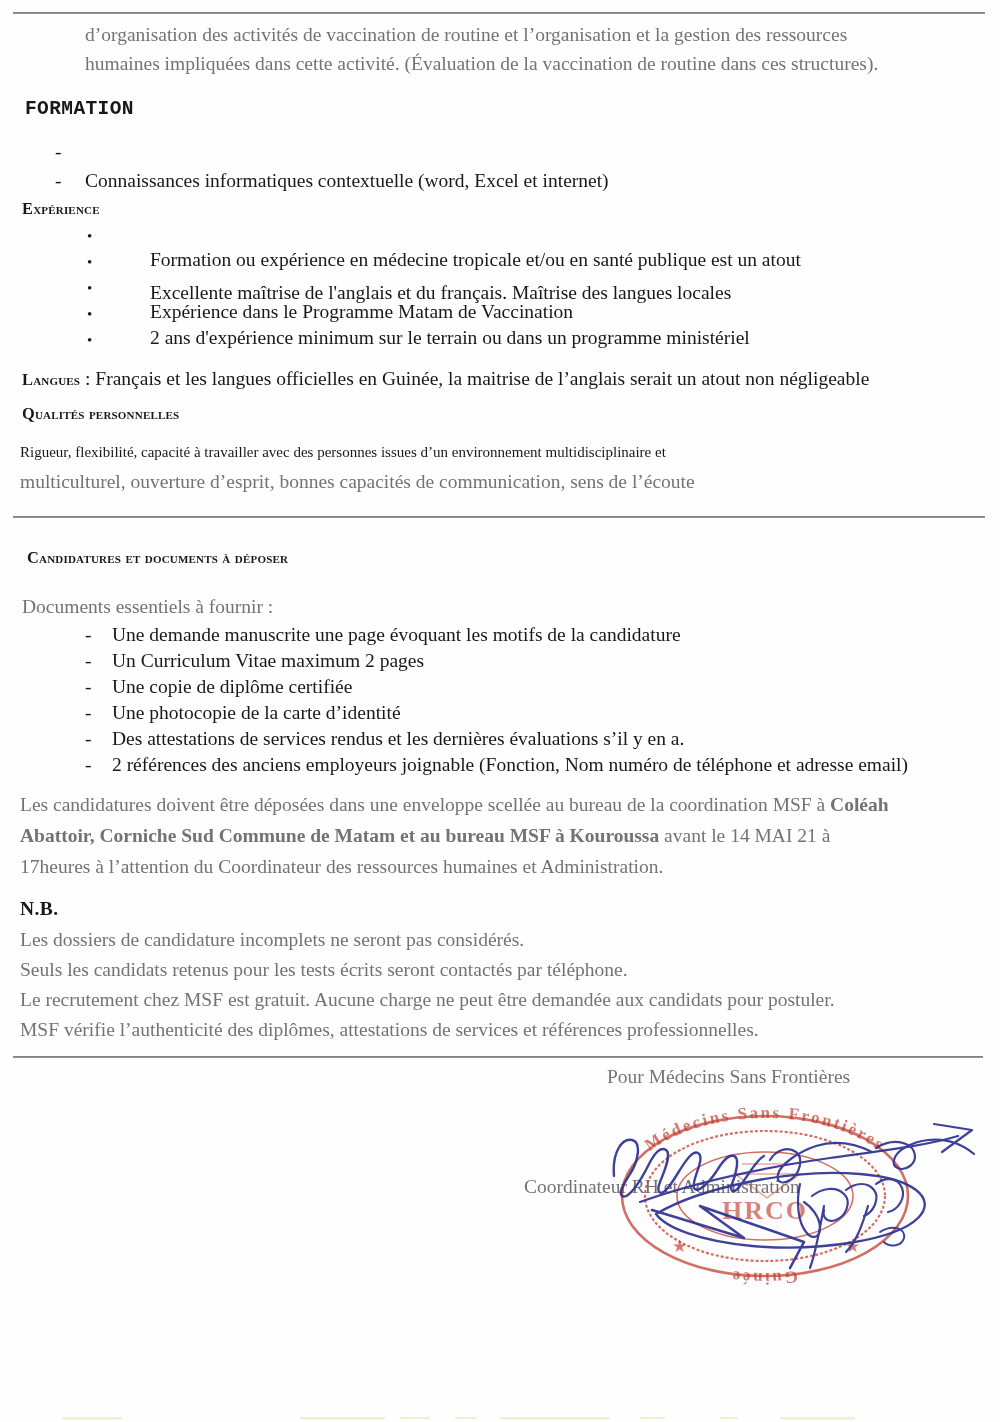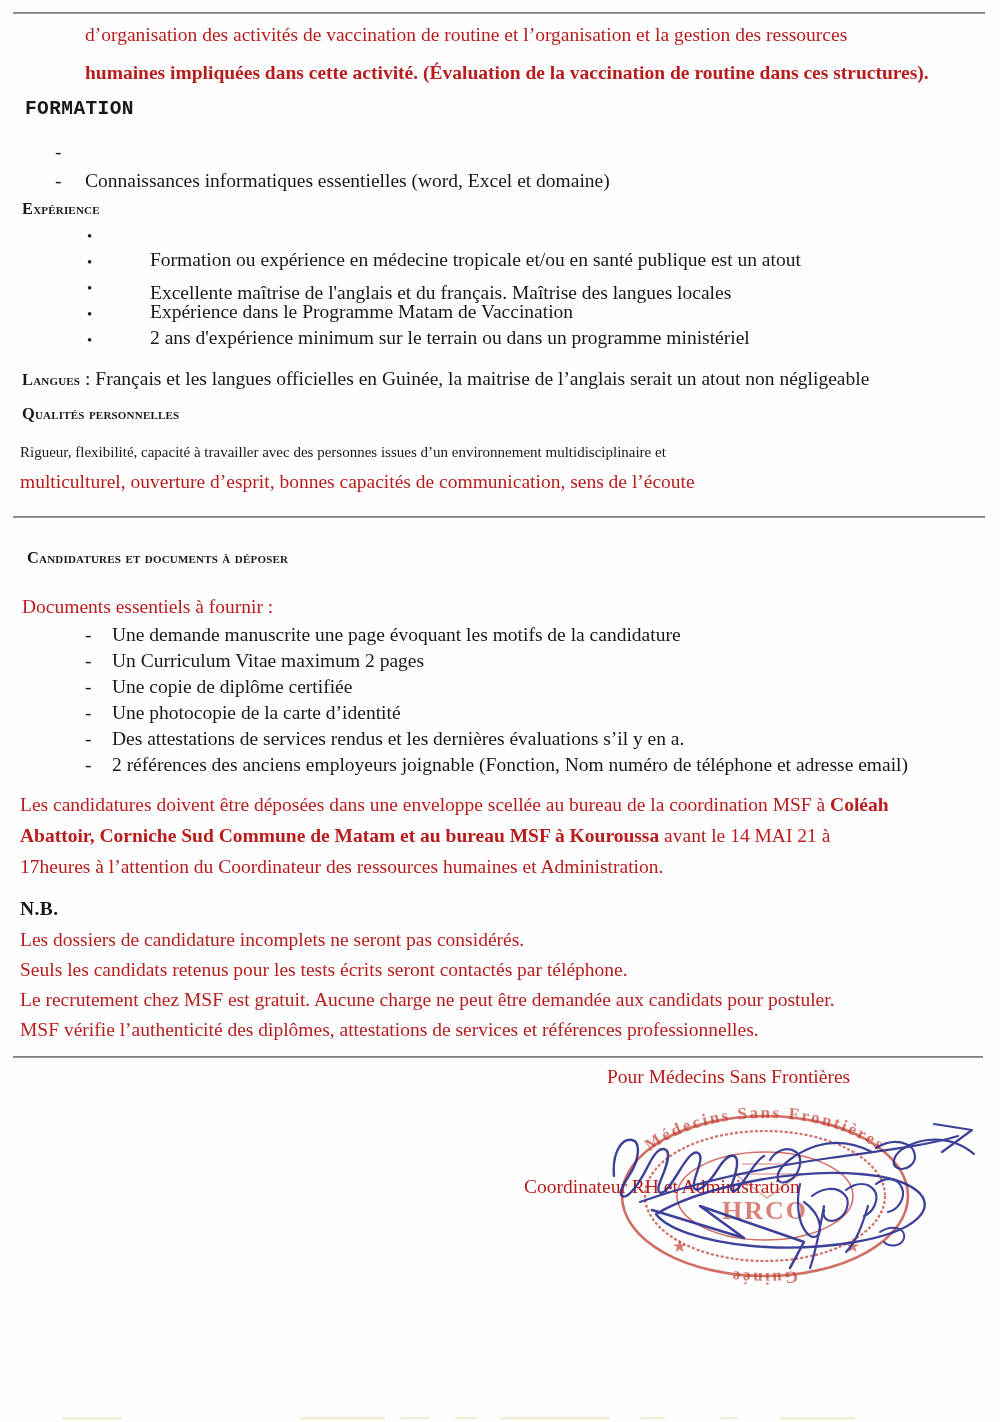--- a/index.html
+++ b/index.html
@@ -37,21 +37,21 @@
     font-size: 15px;
     line-height: 29px;
     text-align: justify;
     color: #17181a;
   }
   .line {
     position: absolute;
     font-size: 19.5px;
     line-height: 29px;
     white-space: nowrap;
-    color: #b91c1c;
+    color: #737373;
   }
 
   
   .h-bold {
     position: absolute;
     font-weight: bold;
     font-size: 19.5px;
     letter-spacing: .4px;
     white-space: nowrap;
   }
@@ -121,28 +121,28 @@
 </head>
 <body>
 
 <div class="page">
 
   <div class="rule top"></div>
   <div class="rule mid"></div>
   <div class="rule bottom"></div>
 
   <div class="line" style="left:85px; top:20px;">d’organisation des activités de vaccination de routine et l’organisation et la gestion des ressources</div>
-  <div class="line" style="left:85px; top:58px;font-weight:bold;">humaines impliquées dans cette activité. (Évaluation de la vaccination de routine dans ces structures).</div>
+  <div class="line" style="left:85px; top:49px;">humaines impliquées dans cette activité. (Évaluation de la vaccination de routine dans ces structures).</div>
 
   <div class="h-bold" style="left:25px; top:98px;font-family:Liberation Mono, monospace;">FORMATION</div>
 
   <div class="marker" style="left:55px; top:137px;">-</div>
 
   <div class="marker" style="left:55px; top:166px;">-</div>
-  <div class="item" style="left:85px; top:166px;">Connaissances informatiques essentielles (word, Excel et domaine)</div>
+  <div class="item" style="left:85px; top:166px;">Connaissances informatiques contextuelle (word, Excel et internet)</div>
 
   <div class="smallcaps" style="left:22px; top:199px;">Expérience</div>
 
   <div class="marker bullet" style="left:87px; top:222px;">•</div>
 
   <div class="marker bullet" style="left:87px; top:248px;">•</div>
   <div class="item" style="left:150px; top:245px;"> Formation ou expérience en médecine tropicale et/ou en santé publique est un atout</div>
 
   <div class="marker bullet" style="left:87px; top:274px;">•</div>
   <div class="item" style="left:150px; top:278px;">Excellente maîtrise de l'anglais et du français. Maîtrise des langues locales</div>

